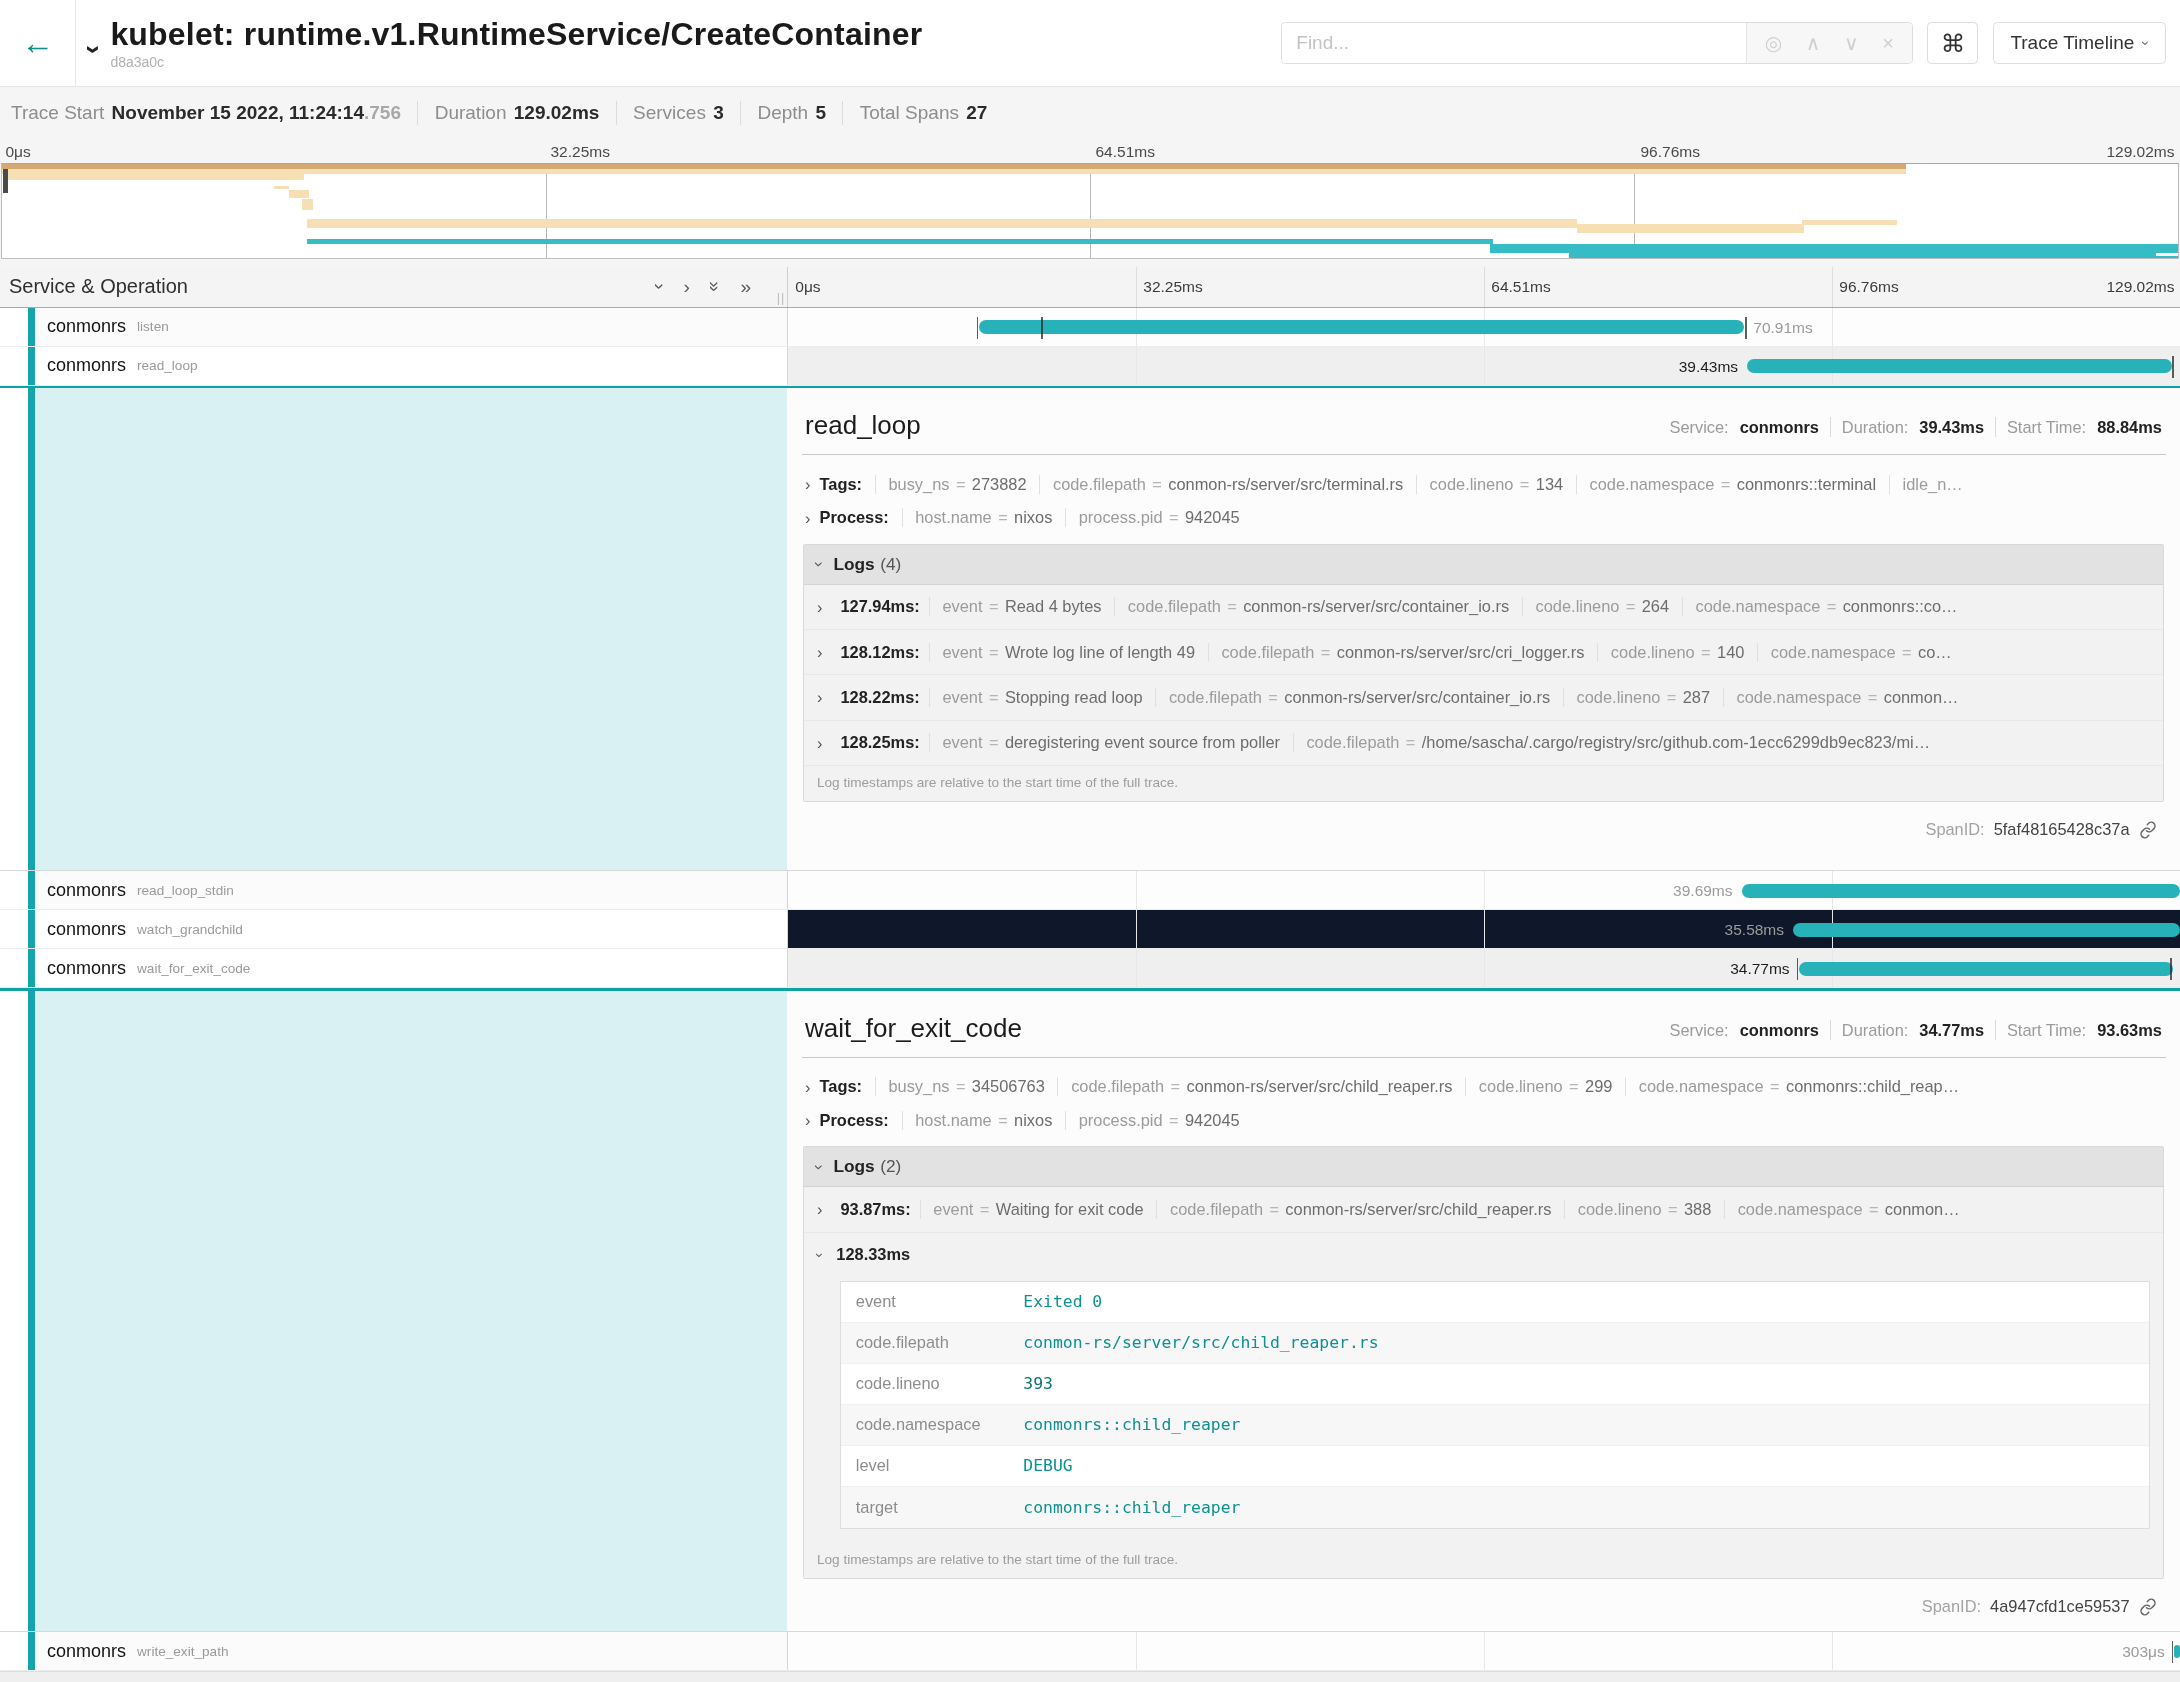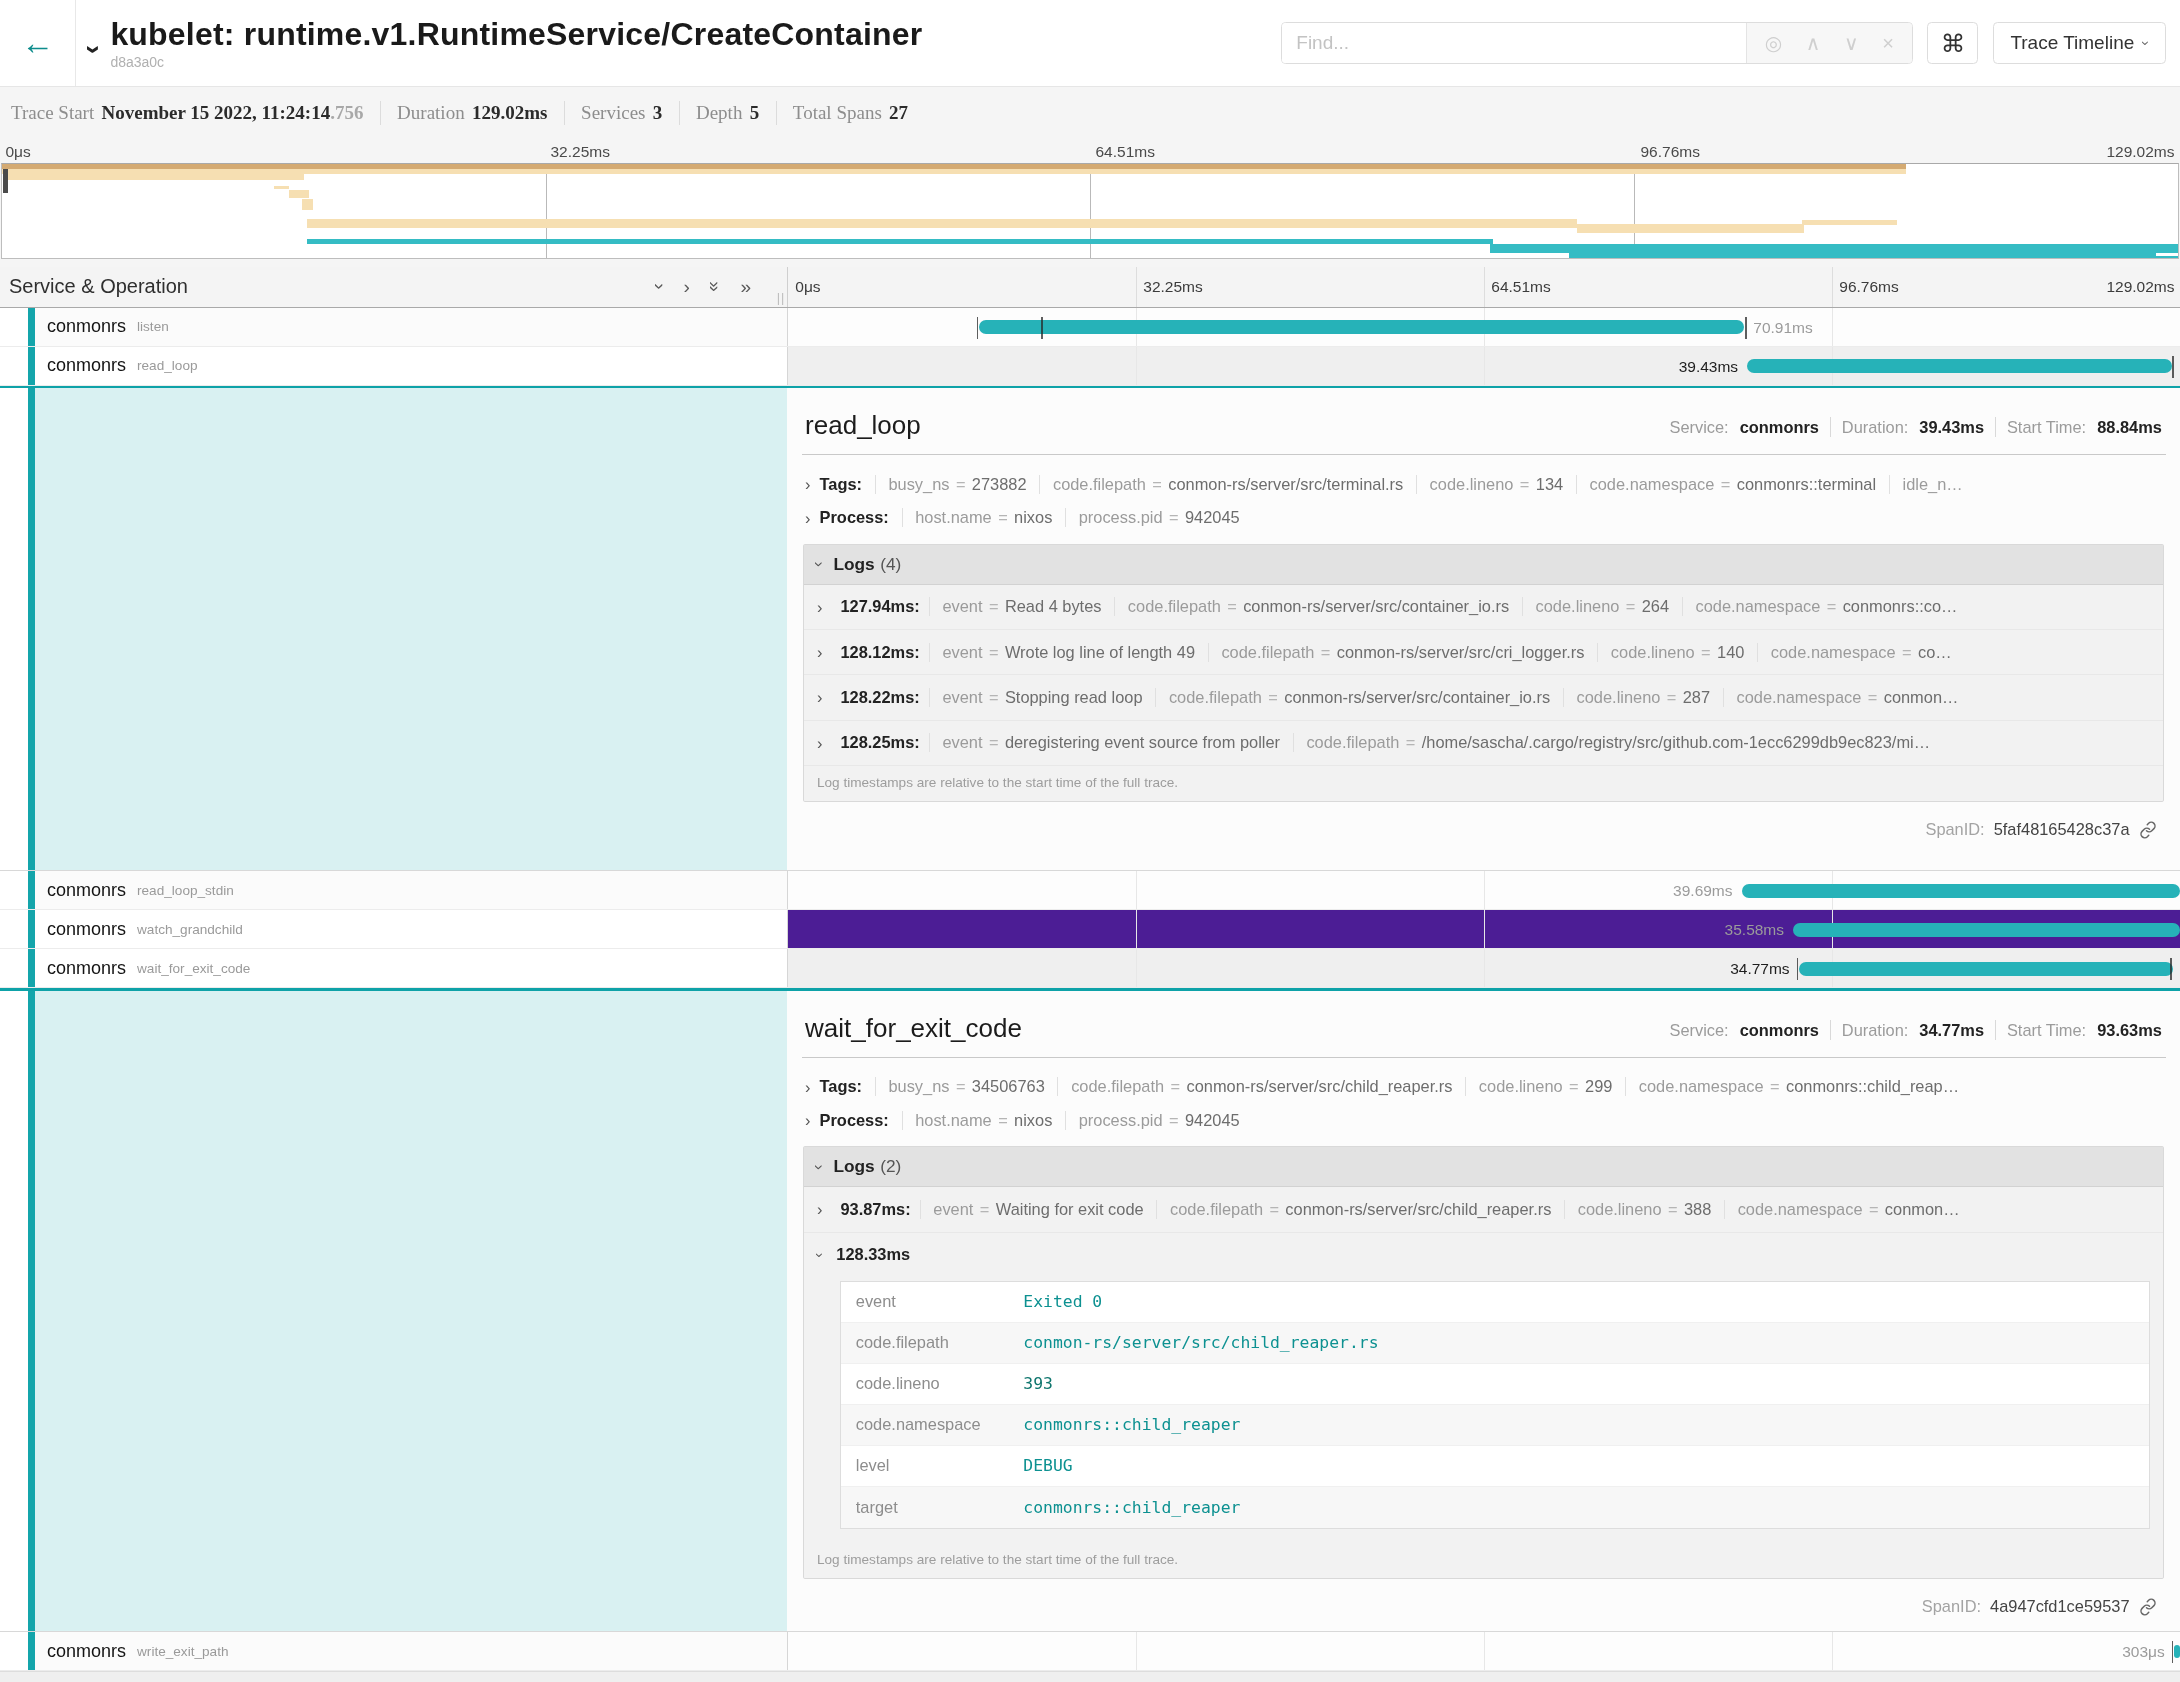--- a/index.html
+++ b/index.html
@@ -27,21 +27,21 @@
   .find-tools { display:flex; align-items:center; gap:23.6px; background:#f7f7f7; border-left:0.9px solid #e4e4e4; padding:0 18px; }
   .ftool { color:#cfcfcf; font-size:20px; cursor:pointer; }
   .kbd-btn { height:42px; width:51px; border:0.9px solid #ddd; border-radius:4.5px; background:#fff; cursor:pointer;
              font-size:24.5px; color:#333; display:flex; align-items:center; justify-content:center; }
   .view-btn { height:42px; border:0.9px solid #ddd; border-radius:4.5px; background:#fff; cursor:pointer;
               font-size:19px; color:#333; display:flex; align-items:center; gap:9px; padding:0 16.4px; }
   .view-btn .small { font-size:14.5px; color:#666; }
 
   
   .summary-bar { height:53px; background:#f5f5f5; border-top:0.9px solid #e6e6e6; display:flex; align-items:center;
-                 padding:4px 11px; font-size:19px;font-family:Liberation Serif, serif; }
+                 padding:4px 11px; font-size:19px; }
   .s-label { color:#8d8d8d; margin-right:7.3px; }
   .s-value { color:#2b2b2b; font-weight:700; }
   .s-dim { color:#a8a8a8; font-weight:700; }
   .sum-sep { width:0.9px; height:23.6px; background:#dcdcdc; margin:0 16.4px; }
 
   
   .minimap { background:#f5f5f5; padding-bottom:8.2px; }
   .mm-ruler { position:relative; height:23.6px; font-size:15.5px; color:#4a4a4a; }
   .mm-tick { position:absolute; top:3.6px; }
   .mm-canvas { position:relative; height:96px; background:#fff; border:0.9px solid #bdbdbd; border-top-color:#a9a9a9; margin:0 0.9px; overflow:hidden; }
@@ -59,21 +59,21 @@
   .gh-tick { position:absolute; top:11px; }
   .gh-sep { position:absolute; top:0; bottom:0; width:0.9px; background:#ddd; }
 
   
   .span-row { height:39px; display:flex; border-bottom:0.9px solid #ececec; cursor:pointer; }
   .row-left { width:787px; position:relative; display:flex; align-items:center; }
   .stripe .row-left::before { content:""; position:absolute; left:28px; right:0; top:0; bottom:0; background:#fbfbfb; }
   .stripe-b .row-left::before { background:#f6f6f6; }
   .selected .row-left::before { background:#ececec; }
   .stripe .row-timeline { background:#fdfdfd; }
-  .stripe-b .row-timeline { background:#4c1d95; }
+  .stripe-b .row-timeline { background:#0f172a; }
   .selected .row-timeline { background:#efefef; }
   .accent { position:absolute; left:28px; top:0; bottom:0; width:7.3px; background:#14a5ab; z-index:2; }
   .svc { position:relative; z-index:2; margin-left:47px; font-size:18px; color:#141414; }
   .op { position:relative; z-index:2; margin-left:11px; font-size:13.6px; color:#9a9a9a; }
   .row-timeline { flex:1; position:relative; border-left:0.9px solid #d6d6d6; overflow:hidden; }
   .tl-grid { position:absolute; top:0; bottom:0; width:0.9px; background:#e7e7e7; }
   .bar { position:absolute; top:12.7px; height:13.6px; background:#26b2b8; border-radius:7.3px; z-index:2; }
   .btick { position:absolute; top:9px; height:22px; width:1.8px; background:rgba(40,40,40,.75); z-index:3; }
   .dur-label { position:absolute; top:0; line-height:39px; font-size:15.5px; color:#9b9b9b; z-index:2; white-space:nowrap; }
   .selected .dur-label { color:#1e1e1e; }

